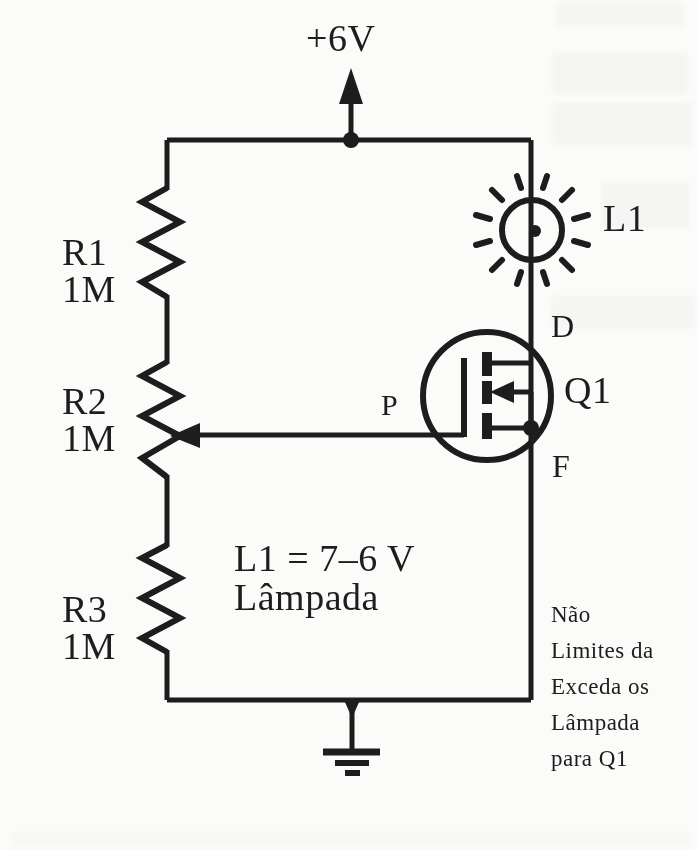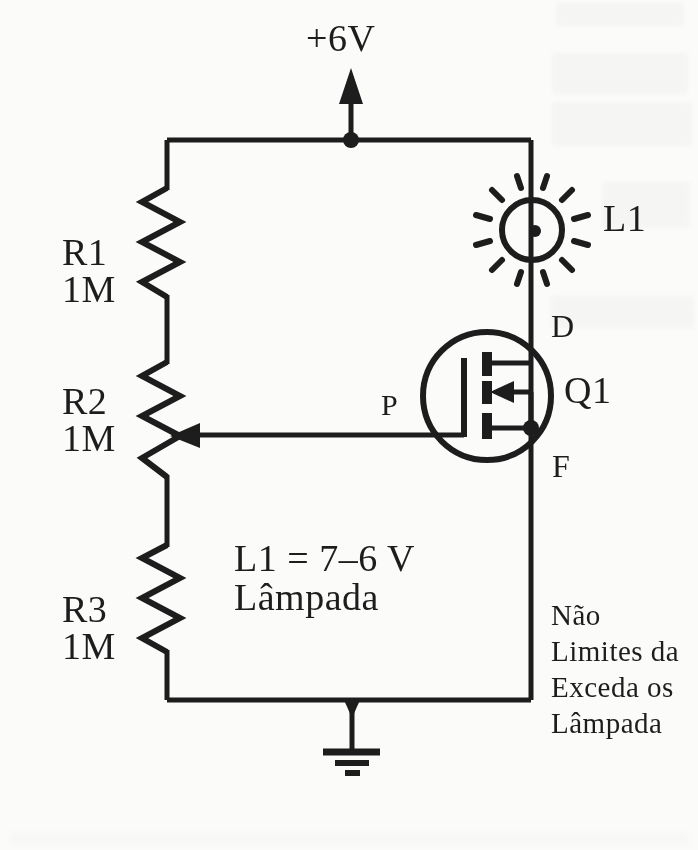--- a/index.html
+++ b/index.html
@@ -20,21 +20,21 @@
     position:absolute;
     font-weight:400;
     letter-spacing:0.5px;
     line-height:1;
     white-space:nowrap;
     color:var(--ink);
   }
   .lbl-big{font-size:38px;}
   .lbl-med{font-size:32px;}
   .lbl-note{font-size:38px;line-height:39px;}
-  .lbl-warning{font-size:29px;line-height:36px;}
+  .lbl-warning{font-size:23px;line-height:36px;}
   .two-line div{line-height:37px;}
   .smudge{
     position:absolute;
     background:repeating-linear-gradient(0deg,#9a9a98 0 3px,#c5c5c3 3px 6px);
     opacity:0.07;
     filter:blur(2px);
     border-radius:3px;
   }
   .stroke{stroke:var(--ink);fill:none;}
   .fill{fill:var(--ink);stroke:none;}
@@ -138,15 +138,16 @@
   <div class="lbl lbl-note" style="left:234px;top:539px;">
     <div>L1 = 7–6 V</div>
     <div>Lâmpada</div>
   </div>
 
   <div class="lbl lbl-warning" style="left:551px;top:597px;">
     <div>Não</div>
     <div>Limites da</div>
     <div>Exceda os</div>
     <div>Lâmpada</div>
+    <div>para Q1</div>
   </div>
 
 </div>
 
 </body></html>

